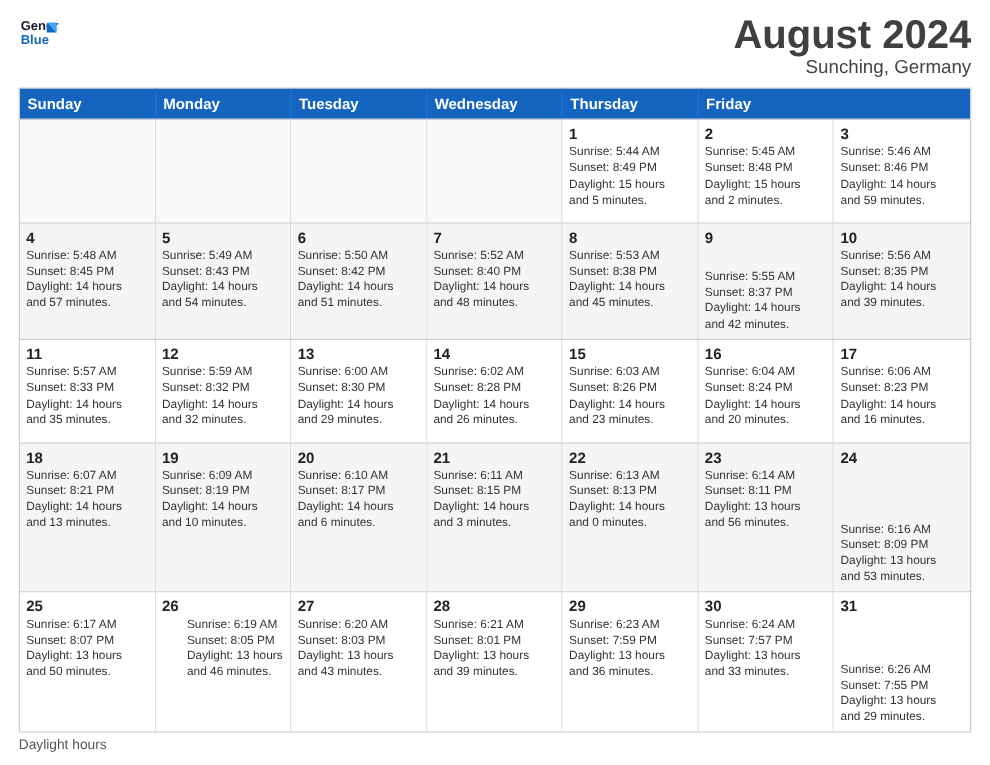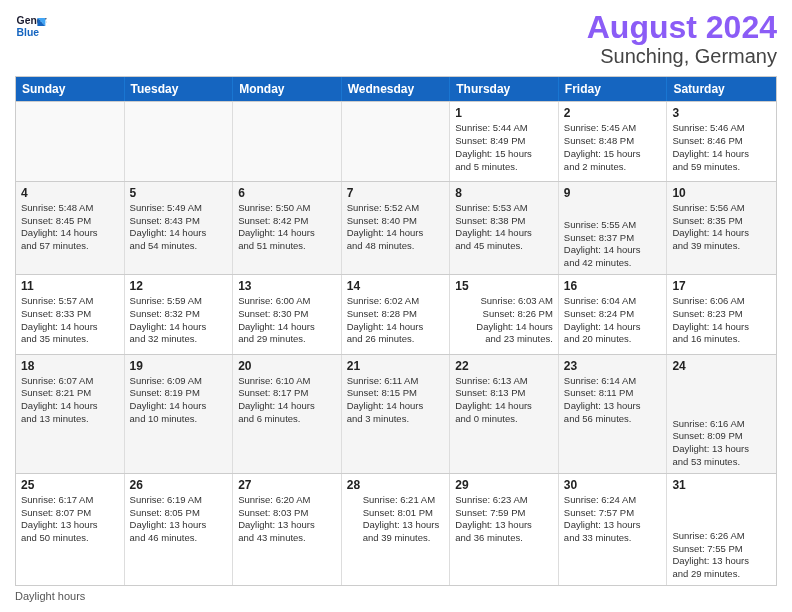--- a/index.html
+++ b/index.html
@@ -31,25 +31,25 @@
     .logo-icon {
       width: 32px;
       height: 32px;
     }
     .title-area {
       text-align: right;
     }
     .month-year {
       font-size: 32px;
       font-weight: bold;
-      color: #8b5cf6;
+      color: #404040;
       line-height: 1.1;
     }
     .location {
-      font-size: 20px;
+      font-size: 15px;
       color: #444;
     }
     .calendar {
       flex: 1;
       display: flex;
       flex-direction: column;
       border: 1px solid #ccc;
     }
     .cal-header-row {
       display: grid;
@@ -121,26 +121,25 @@
     </div>
     <div class="title-area">
       <div class="month-year">August 2024</div>
       <div class="location">Sunching, Germany</div>
     </div>
   </div>
 
   <div class="calendar">
     <div class="cal-header-row">
     <div class="cal-header-cell">Sunday</div>
+        <div class="cal-header-cell">Monday</div>
         <div class="cal-header-cell">Tuesday</div>
-        <div class="cal-header-cell">Monday</div>
         <div class="cal-header-cell">Wednesday</div>
         <div class="cal-header-cell">Thursday</div>
         <div class="cal-header-cell">Friday</div>
-        <div class="cal-header-cell">Saturday</div>
       </div>
     <div class="cal-body">
     <div class="cal-week">
           <div class="cal-cell empty"></div>
           <div class="cal-cell empty"></div>
           <div class="cal-cell empty"></div>
           <div class="cal-cell empty"></div>
           <div class="cal-cell">
             <div class="day-number">1</div>
             <div class="day-info" style="white-space: pre-line;">Sunrise: 5:44 AM
@@ -238,21 +237,21 @@
           </div>
           <div class="cal-cell">
             <div class="day-number">14</div>
             <div class="day-info" style="white-space: pre-line;">Sunrise: 6:02 AM
 Sunset: 8:28 PM
 Daylight: 14 hours
 and 26 minutes.</div>
           </div>
           <div class="cal-cell">
             <div class="day-number">15</div>
-            <div class="day-info" style="white-space: pre-line; text-align: right;">Sunrise: 6:03 AM
+            <div class="day-info" style="white-space: pre-line;">Sunrise: 6:03 AM
 Sunset: 8:26 PM
 Daylight: 14 hours
 and 23 minutes.</div>
           </div>
           <div class="cal-cell">
             <div class="day-number">16</div>
             <div class="day-info" style="white-space: pre-line;">Sunrise: 6:04 AM
 Sunset: 8:24 PM
 Daylight: 14 hours
 and 20 minutes.</div>
@@ -319,35 +318,35 @@
         <div class="cal-week">
           <div class="cal-cell">
             <div class="day-number">25</div>
             <div class="day-info" style="white-space: pre-line;">Sunrise: 6:17 AM
 Sunset: 8:07 PM
 Daylight: 13 hours
 and 50 minutes.</div>
           </div>
           <div class="cal-cell">
             <div class="day-number">26</div>
-            <div class="day-info" style="white-space: pre-line;">Sunrise: 6:19 AM
+            <div class="day-info" style="white-space: pre-line; margin-left: 20px;">Sunrise: 6:19 AM
 Sunset: 8:05 PM
 Daylight: 13 hours
 and 46 minutes.</div>
           </div>
           <div class="cal-cell">
             <div class="day-number">27</div>
             <div class="day-info" style="white-space: pre-line;">Sunrise: 6:20 AM
 Sunset: 8:03 PM
 Daylight: 13 hours
 and 43 minutes.</div>
           </div>
           <div class="cal-cell">
             <div class="day-number">28</div>
-            <div class="day-info" style="white-space: pre-line; margin-left: 16px;">Sunrise: 6:21 AM
+            <div class="day-info" style="white-space: pre-line;">Sunrise: 6:21 AM
 Sunset: 8:01 PM
 Daylight: 13 hours
 and 39 minutes.</div>
           </div>
           <div class="cal-cell">
             <div class="day-number">29</div>
             <div class="day-info" style="white-space: pre-line;">Sunrise: 6:23 AM
 Sunset: 7:59 PM
 Daylight: 13 hours
 and 36 minutes.</div>

